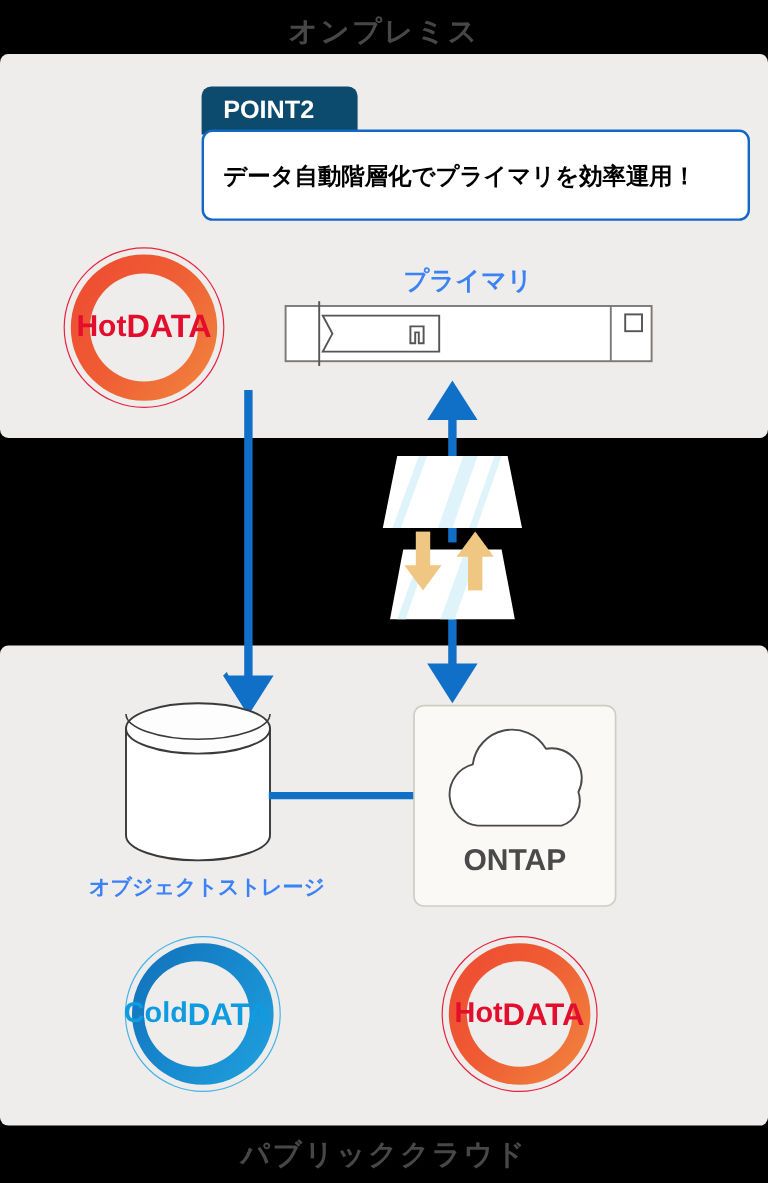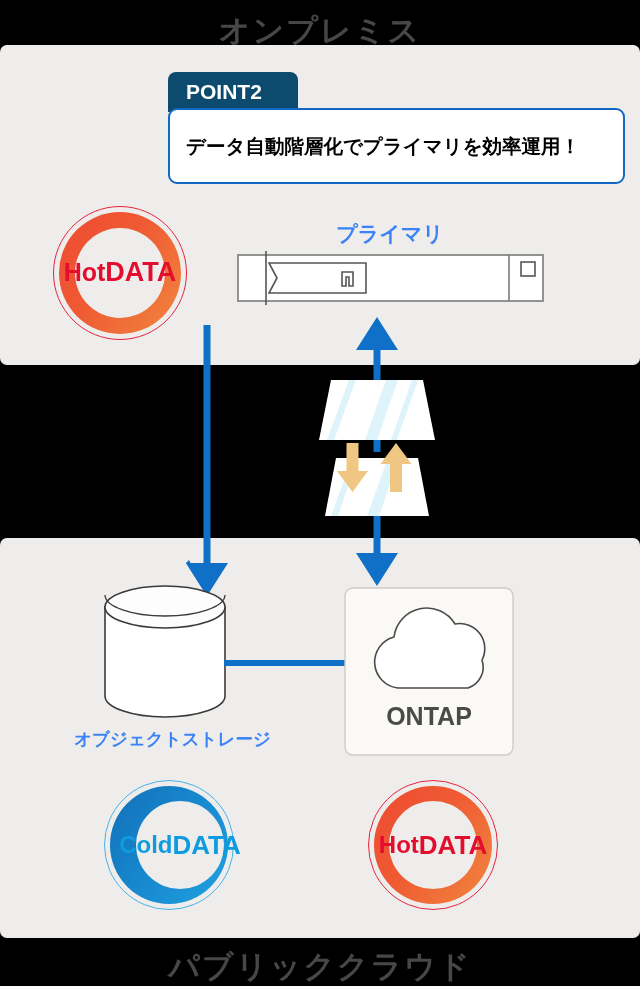--- a/index.html
+++ b/index.html
@@ -7,21 +7,21 @@
     width:640px;height:986px;
     background:#000000;
     font-family:"Liberation Sans","DejaVu Sans",sans-serif;
     position:relative;overflow:hidden;
   }
   #stage{position:absolute;left:0;top:0;width:640px;height:986px;}
 
   
   .band-label{
     position:absolute;left:0;width:640px;text-align:center;
-    color:#474747;font-weight:bold;font-size:31px;letter-spacing:2px;
+    color:#474747;font-weight:bold;font-size:24px;letter-spacing:2px;
     font-family:"DejaVu Sans","Liberation Sans",sans-serif;
   }
   #band-top{top:10px;}
   #band-bottom{top:946px;}
 
   
   .panel{
     position:absolute;left:0;width:640px;background:#EEEDEB;
     border-radius:7px;
   }
@@ -82,21 +82,21 @@
      background:linear-gradient(125deg,#EE4A32 0%,#EF5B33 45%,#F1873F 100%);}
   #badge-hot-top .hole{left:22px;top:22px;width:90px;height:90px;}
   #badge-hot-top .hole .l1{color:#E30D2E;font-size:25px;}
   #badge-hot-top .hole .l2{color:#E30D2E;font-size:27px;}
 
   
   #badge-cold{left:104px;top:780px;width:130px;height:130px;}
   #badge-cold .ring-thin{border-color:#45B3E8;}
   #badge-cold .ring-thick{left:6px;top:6px;width:118px;height:118px;
      background:linear-gradient(125deg,#1170B8 0%,#1786CC 45%,#1FA2E0 100%);}
-  #badge-cold .hole{left:32px;top:21px;width:88px;height:88px;text-align:center;}
+  #badge-cold .hole{left:16px;top:21px;width:88px;height:88px;text-align:center;}
   #badge-cold .hole .l1{color:#0E9BE0;font-size:24px;}
   #badge-cold .hole .l2{color:#0E9BE0;font-size:26px;}
 
   
   #badge-hot-bottom{left:368px;top:780px;width:130px;height:130px;}
   #badge-hot-bottom .ring-thin{border-color:#E8233F;}
   #badge-hot-bottom .ring-thick{left:6px;top:6px;width:118px;height:118px;
      background:linear-gradient(125deg,#EE4A32 0%,#EF5B33 45%,#F1873F 100%);}
   #badge-hot-bottom .hole{left:21px;top:21px;width:88px;height:88px;}
   #badge-hot-bottom .hole .l1{color:#E30D2E;font-size:24px;}

